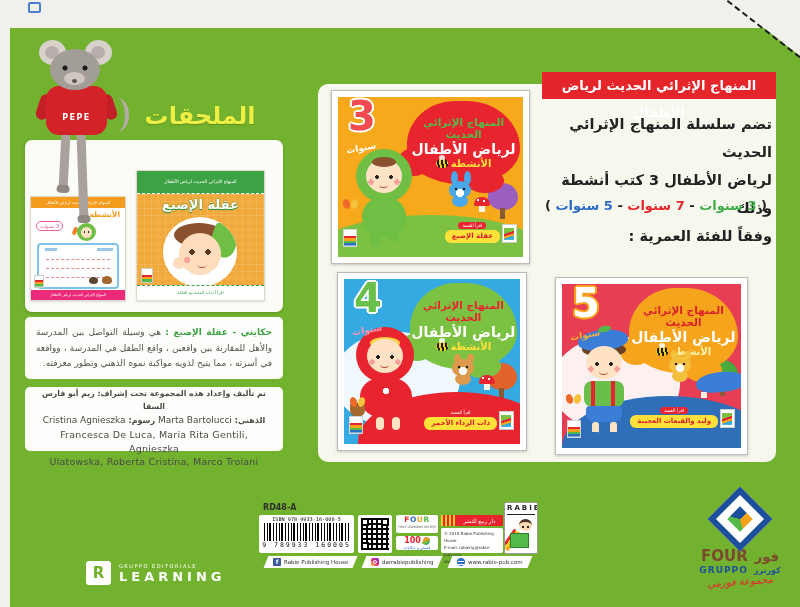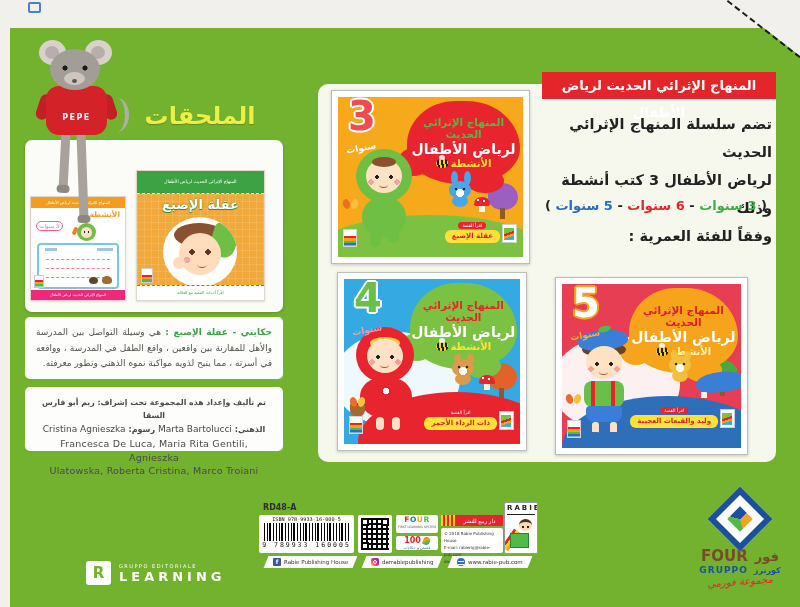--- a/index.html
+++ b/index.html
@@ -81,21 +81,21 @@
   .bb-hand{position:absolute;left:10px;top:40px;width:12px;height:12px;border-radius:50%;background:#ffdcbb;}
   .bb-foot{position:absolute;left:0;right:0;bottom:0;height:14px;background:#fff;border-top:1px dashed #3da244;
     color:#3da244;font-size:4px;line-height:14px;text-align:center;direction:rtl;overflow:hidden;}
   .bb-stamp{position:absolute;left:4px;bottom:17px;width:10px;height:13px;background:#fff;border:1px solid #ccc;
     background-image:linear-gradient(180deg,#e8242e 0 30%,#f6a31c 30% 60%,#53b948 60%);background-size:100% 55%;background-position:0 100%;background-repeat:no-repeat;}
   
   #note1{position:absolute;left:25px;top:317px;width:258px;height:62px;background:#fdfdfb;border-radius:5px;
     padding:8px 11px;box-sizing:border-box;direction:rtl;text-align:justify;font-size:9px;line-height:15.5px;color:#55524c;}
   #note1 .lead{color:#3da244;font-weight:bold;}
   #note2{position:absolute;left:25px;top:387px;width:258px;height:64px;background:#fdfdfb;border-radius:5px;
-    padding:9px 10px;box-sizing:border-box;color:#4a4a46;}
+    padding:0 10px;box-sizing:border-box;color:#4a4a46;}
   #note2 .ar{direction:rtl;text-align:center;font-size:7.8px;font-weight:bold;line-height:13px;}
   #note2 .mix{direction:rtl;text-align:center;font-size:9px;line-height:14px;}
   #note2 .mix b{font-size:8px;}
   #note2 .lat{text-align:center;font-size:9.5px;line-height:13.5px;letter-spacing:.2px;}
   
   #main-panel{position:absolute;left:318px;top:84px;width:458px;height:378px;background:#f6f8ee;border-radius:10px;}
   #banner{position:absolute;left:542px;top:72px;width:234px;height:27px;background:#e4252a;color:#fff;
     font-weight:bold;font-size:13px;line-height:27px;text-align:center;direction:rtl;}
   #intro{position:absolute;left:540px;top:110px;width:232px;direction:rtl;text-align:right;
     font-size:14.5px;font-weight:bold;color:#222;line-height:28px;}
@@ -347,21 +347,21 @@
   <div id="banner">المنهاج الإثرائي الحديث لرياض الأطفال</div>
   <div id="intro">
     <div>تضم سلسلة المنهاج الإثرائي الحديث</div>
     <div>لرياض الأطفال 3 كتب أنشطة وذلك</div>
     <div>وفقاً للفئة العمرية :</div>
   </div>
   <div id="ages">
     <span>(</span>
     <span class="age-g">3 سنوات</span>
     <span>-</span>
-    <span class="age-r">6 سنوات</span>
+    <span class="age-r">7 سنوات</span>
     <span>-</span>
     <span class="age-b">5 سنوات</span>
     <span>)</span>
   </div>
 
   <div id="card3" class="card b3" style="--cover: #f7a91c; --cloud: #e8242e; --t1: #55b948; --t3: #ffe23a; --num: #ef4b50; --numo: #ffffff; --years: #ffffff; --hill: #7cc142; --tree: #9a5fc0; --animal: #47a7e8; --mush: #e8242e;">
     <div class="cover-art">
       <div class="num">3</div>
       <div class="years">سنوات</div>
       <div class="cloud">

